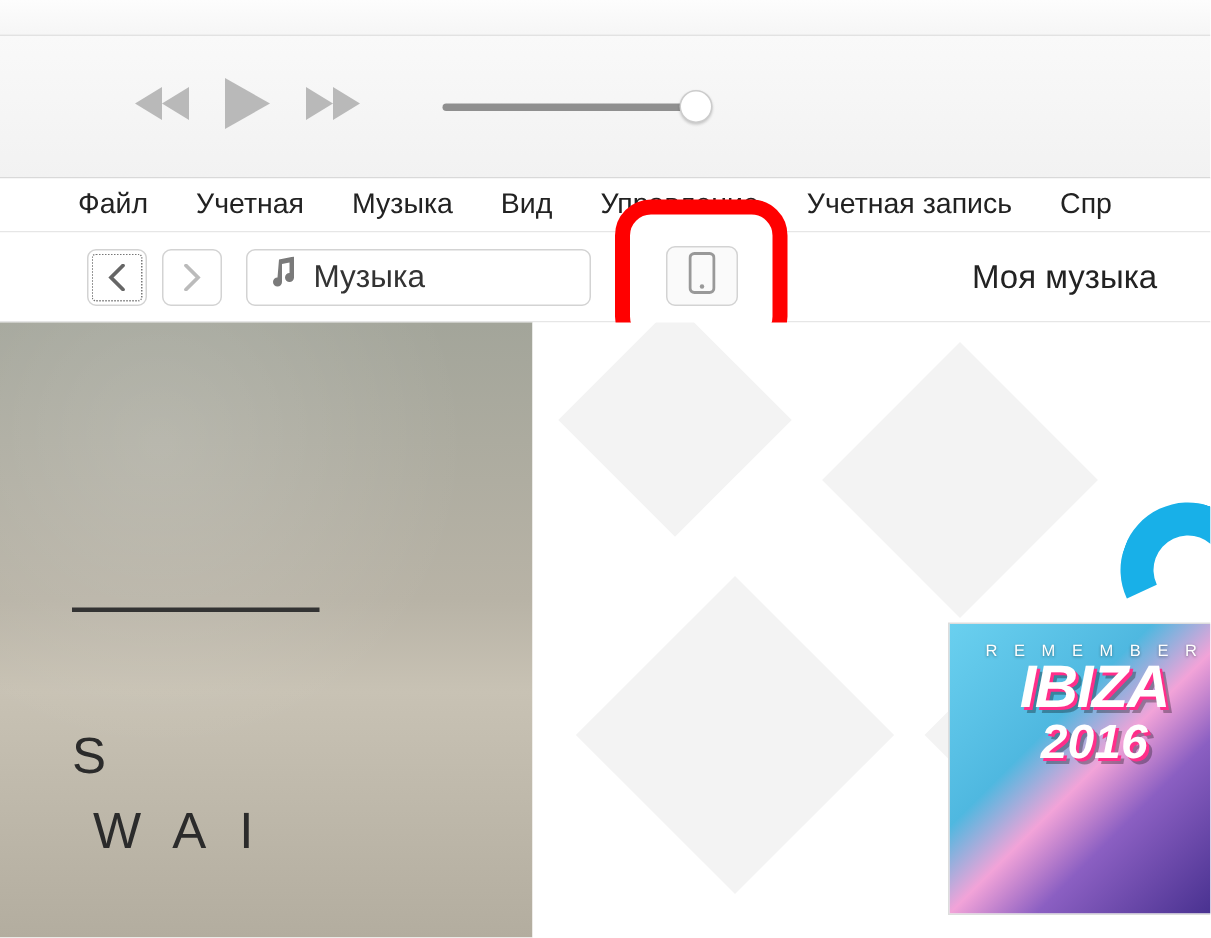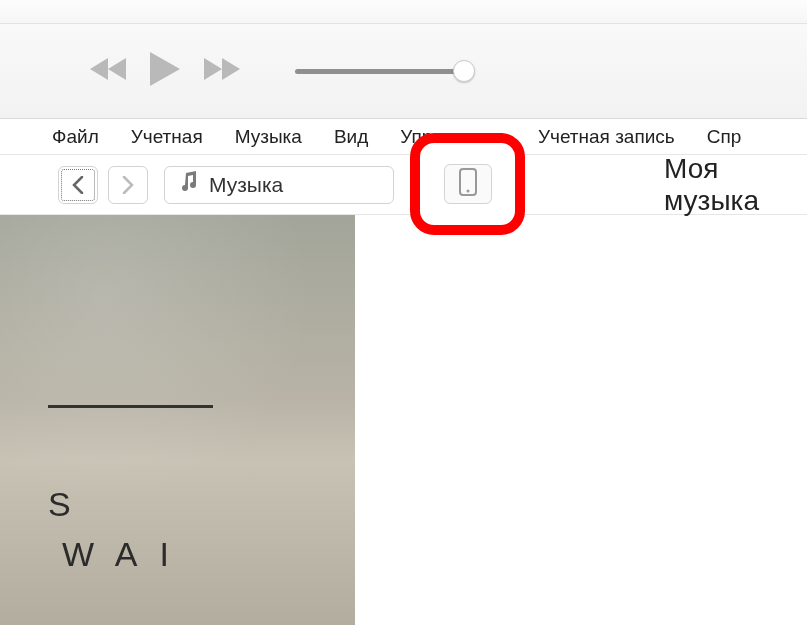--- a/index.html
+++ b/index.html
@@ -123,22 +123,22 @@
       height: 40px;
       border: 1px solid #d3d3d3;
       border-radius: 6px;
       background: #fafafa;
       display: flex;
       align-items: center;
       justify-content: center;
     }
     .my-music {
       position: absolute;
-      left: 664px;
-      font-size: 28px;
+      left: 648px;
+      font-size: 22px;
       color: #222;
     }
     .content {
       display: flex;
       height: calc(625px - 24px - 95px - 36px - 60px);
     }
     .left-pane {
       width: 355px;
       background: linear-gradient(#a3a59a 0%, #b8b3a6 45%, #c8c2b4 60%, #b3ad9f 100%);
       position: relative;
@@ -304,13 +304,27 @@
 
   <span class="my-music">Моя музыка</span>
 </div>
 
 <div class="content">
   <div class="left-pane">
     <div class="art-line"></div>
     <div class="art-text l1">S</div>
     <div class="art-text l2">WAI</div>
   </div>
+  <div class="right-pane">
+    <div class="geo-bg">
+      <div class="sq" style="left:40px;top:10px;width:110px;height:110px;transform:rotate(45deg)"></div>
+      <div class="sq" style="left:220px;top:40px;width:130px;height:130px;transform:rotate(45deg)"></div>
+      <div class="sq" style="left:60px;top:200px;width:150px;height:150px;transform:rotate(45deg)"></div>
+      <div class="sq" style="left:280px;top:230px;width:90px;height:90px;transform:rotate(45deg)"></div>
+    </div>
+    <div class="c-ring"></div>
+    <div class="album-card">
+      <div class="album-top">R E M E M B E R</div>
+      <div class="album-title">IBIZA</div>
+      <div class="album-year">2016</div>
+    </div>
+  </div>
 </div>
 
 </body></html>

